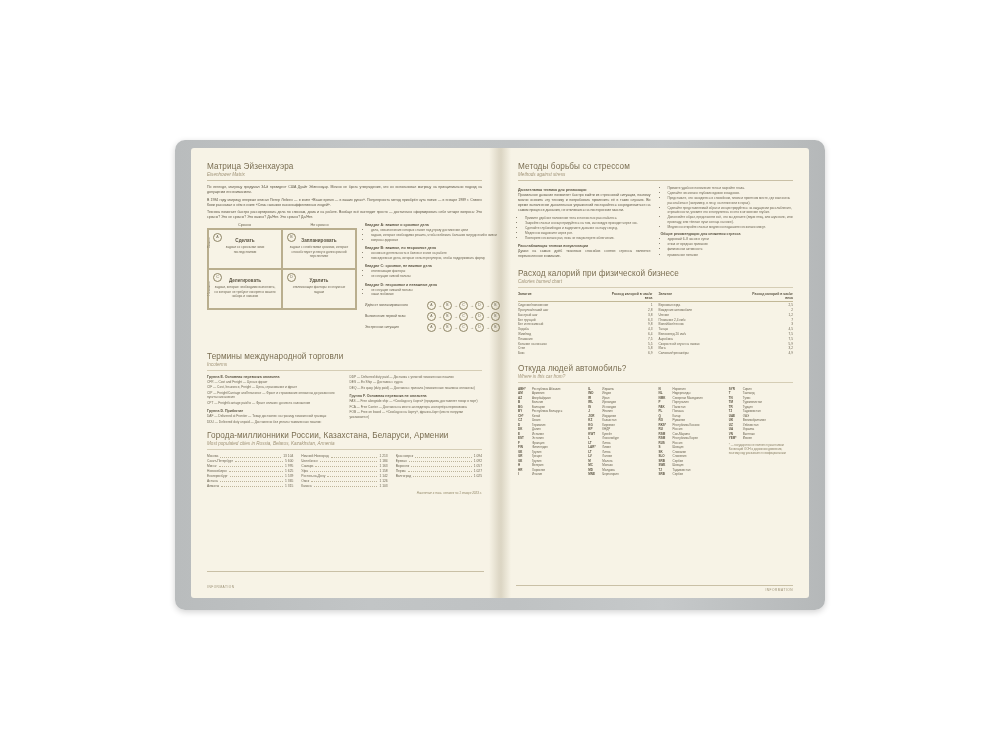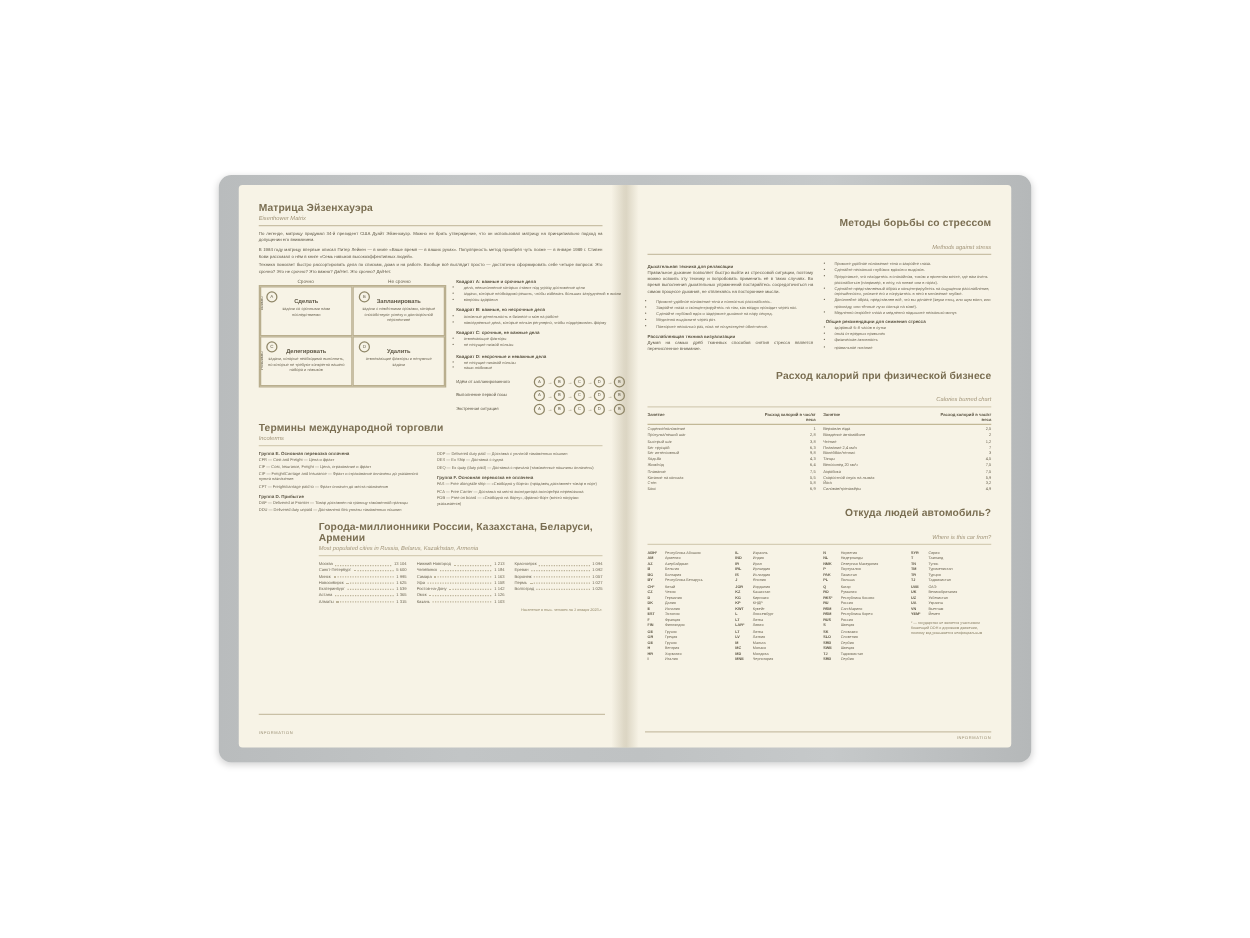--- a/index.html
+++ b/index.html
@@ -29,27 +29,27 @@
     transform:translateX(-50%);
     background:linear-gradient(90deg,rgba(190,180,155,0) 0%,rgba(176,166,140,.35) 45%,rgba(176,166,140,.38) 55%,rgba(190,180,155,0) 100%);
     pointer-events:none;
   }
   .page{position:relative;width:50%;height:100%;box-sizing:border-box;padding:14px 16px 0 16px;}
   .page.left{padding-right:18px;}
   .page.right{padding-left:18px;}
 
   
   .sec-title{
-    color:#7a6e52;font-size:8.2px;font-weight:bold;letter-spacing:.1px;margin:0 0 1px 0;
+    color:#7a6e52;font-size:8.2px;font-weight:normal;letter-spacing:.1px;margin:0 0 1px 0;
   }
   .sec-sub{color:#a09377;font-size:4.6px;font-style:italic;margin:0 0 3px 0;}
   .rule{height:1px;background:#c9c0a6;margin:2px 0 4px 0;}
   .rule.thin{background:#d5cdb5;}
   p.t{color:#5d5645;font-size:3.5px;line-height:1.45;margin:0 0 2.5px 0;text-align:justify;}
-  .hdr-right{text-align:right;margin-top:12px;}
+  .hdr-right{}
 
   
   .matrix{margin-top:3px;display:flex;}
   .mx-left-labels{width:9px;position:relative;}
   .mx-vlabel{position:absolute;left:0;font-size:3.6px;color:#6b6450;writing-mode:vertical-rl;transform:rotate(180deg);}
   .mx-body{flex:1;}
   .mx-col-heads{display:flex;font-size:3.8px;color:#6b6450;padding-left:0;}
   .mx-col-heads div{flex:1;text-align:center;padding-bottom:1px;}
   .mx-grid{display:grid;grid-template-columns:1fr 1fr;grid-template-rows:40px 40px;border:.6px solid #b9ae8e;}
   .mx-cell{border:.6px solid #b9ae8e;position:relative;padding:8px 5px 3px 5px;text-align:center;}
@@ -232,21 +232,21 @@
                   <span class="arrow">→</span>
                 <span class="chip">D</span>
                   <span class="arrow">→</span>
                 <span class="chip">B</span>
               </span>
             </div>
           </div>
         </div>
       </div>
 
-      <div style="margin-top:6px;">
+      <div style="margin-top:20px;">
         <div class="sec-title">Термины международной торговли</div>
         <div class="sec-sub">Incoterms</div>
         <div class="rule thin"></div>
         <div class="cols2">
           <div class="col">
             <div class="grp-title">Группа E. Основная перевозка оплачена</div>
             <div class="term">CFR — Cost and Freight — Цена и фрахт</div>
             <div class="term">CIF — Cost, Insurance, Freight — Цена, страхование и фрахт</div>
             <div class="term">CIP — Freight/Carriage and Insurance — Фрахт и страхование оплачены до указанного пункта назначения</div>
             <div class="term">CPT — Freight/carriage paid to — Фрахт оплачен до места назначения</div>
@@ -259,21 +259,21 @@
             <div class="term">DES — Ex Ship — Доставка с судна</div>
             <div class="term">DEQ — Ex quay (duty paid) — Доставка с причала (таможенные пошлины оплачены)</div>
             <div class="grp-title" style="margin-top:4px;">Группа F. Основная перевозка не оплачена</div>
             <div class="term">FAS — Free alongside ship — «Свободно у борта» (продавец доставляет товар в порт)</div>
             <div class="term">FCA — Free Carrier — Доставка на место экспедитора экспортёра перевозчика</div>
             <div class="term">FOB — Free on board — «Свободно на борту», франко-борт (место погрузки указывается)</div>
           </div>
         </div>
       </div>
 
-      <div style="margin-top:6px;margin-left:48px;">
+      <div style="margin-top:6px;">
         <div class="sec-title">Города-миллионники России, Казахстана, Беларуси, Армении</div>
         <div class="sec-sub">Most populated cities in Russia, Belarus, Kazakhstan, Armenia</div>
         <div class="rule thin"></div>
         <div class="citytbl">
           <div class="citycol">
             <div class="cityrow">
                 <span>Москва</span>
                 <span class="dots"></span>
                 <span>13 104</span>
               </div>

